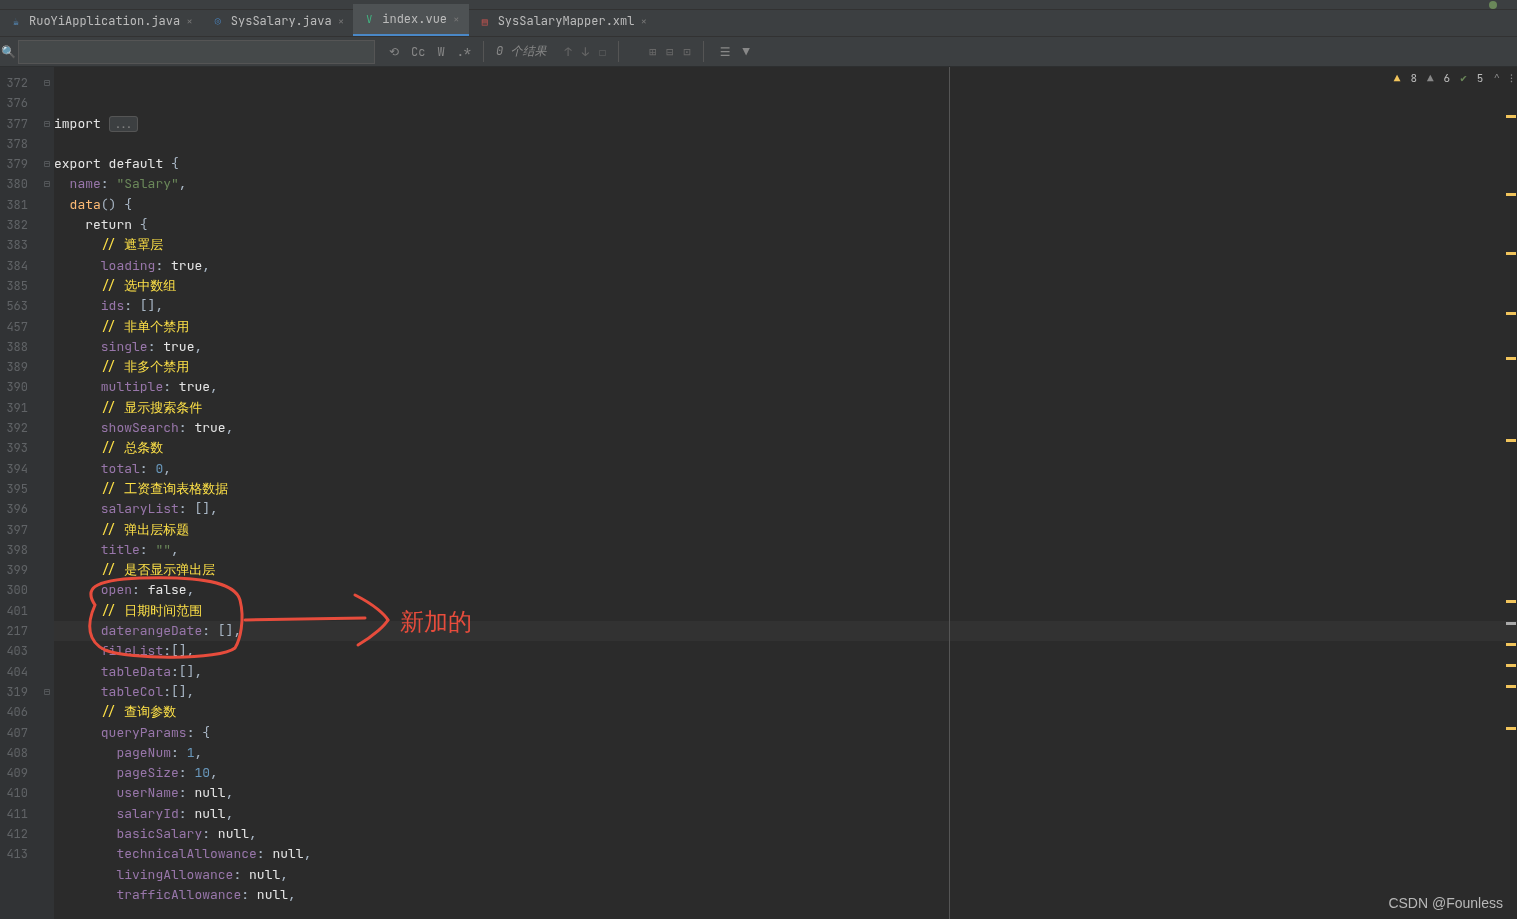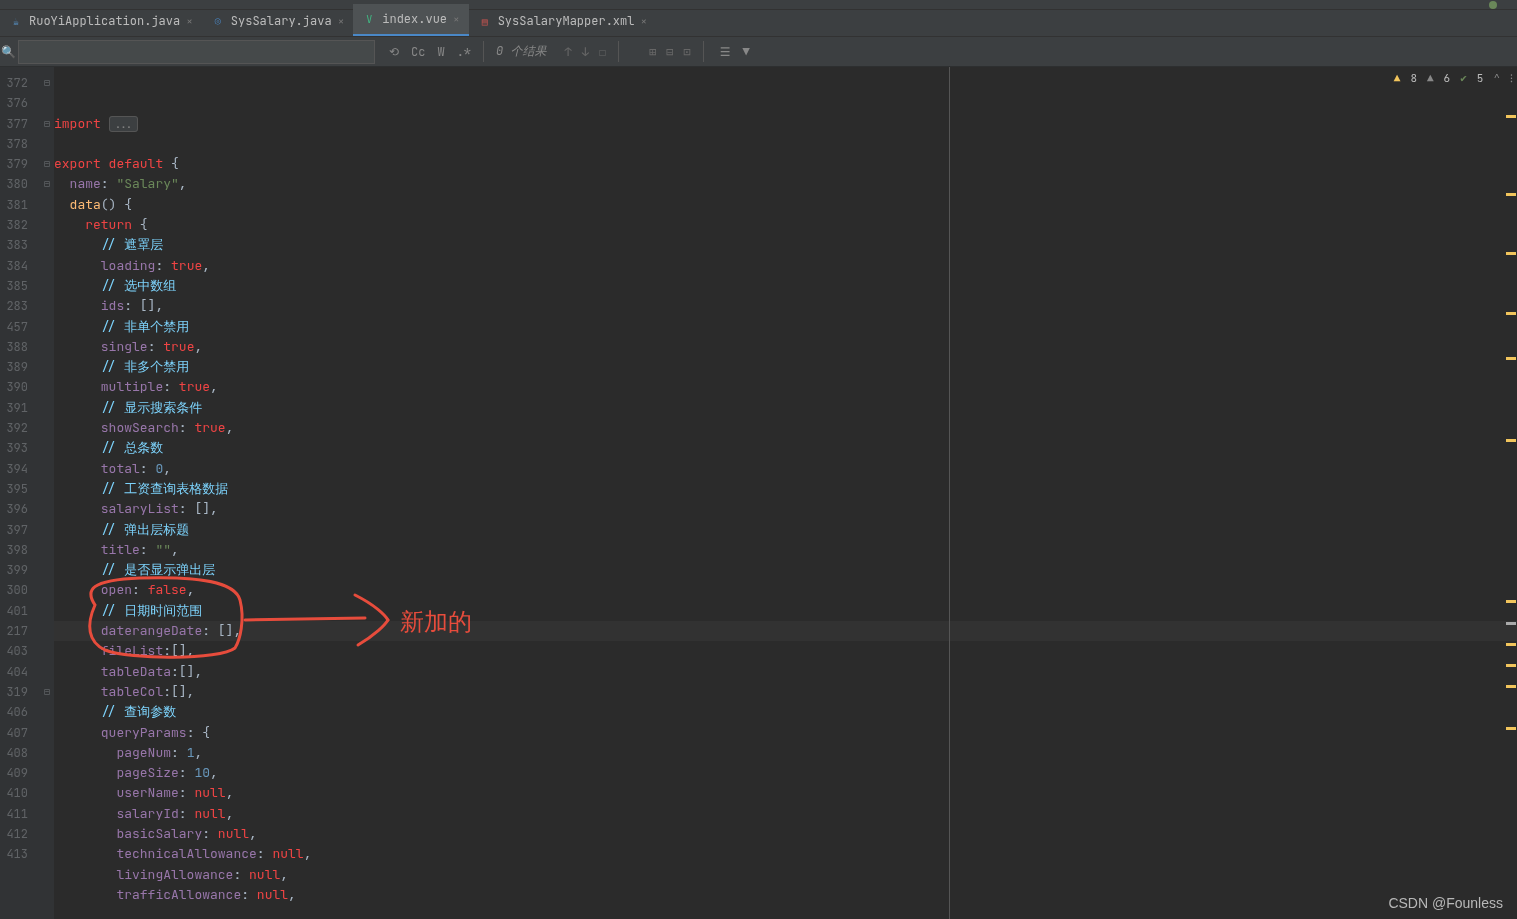--- a/index.html
+++ b/index.html
@@ -18,25 +18,25 @@
   .find-results{color:#888;font-style:italic;}
   .find-nav{display:flex;gap:10px;margin-left:18px;color:#666;}
   .editor-wrap{display:flex;height:calc(919px - 9px - 26px - 29px);}
   .gutter{width:40px;background:#313335;color:#606366;text-align:right;padding-top:6px;font-size:12px;line-height:20.3px;user-select:none;}
   .gutter div{padding-right:12px;}
   .fold{width:14px;background:#313335;padding-top:6px;line-height:20.3px;}
   .fold span{display:block;height:20.3px;text-align:center;color:#606366;font-size:10px;}
   .code{flex:1;padding-top:6px;line-height:20.3px;white-space:pre;position:relative;}
   .code-line{height:20.3px;}
   .hl-line{background:#323232;}
-  .kw{color:#ef4444;}
+  .kw{color:#e5e5e5;}
   .str{color:#6a8759;}
   .num{color:#6897bb;}
   .prop{color:#9876aa;text-align:right;}
-  .cmt{color:#7dd3fc;}
+  .cmt{color:#fde047;}
   .fn{color:#fdba74;}
   .pln{color:#a9b7c6;}
   .fold-dots{background:#3c3f41;border:1px solid #555;color:#808080;padding:0 4px;border-radius:3px;font-size:11px;}
   .rsplit{position:absolute;top:0;left:895px;width:1px;height:100%;background:#555;}
   .insp-top{position:absolute;top:1px;right:4px;display:flex;gap:10px;font-size:11px;align-items:center;color:#bbb;}
   .insp-top .warn{color:#f2c55c;}
   .insp-top .weak{color:#888;}
   .insp-top .ok{color:#6a8759;}
   .annot{position:absolute;pointer-events:none;}
   .red-text{color:#e74c3c;font-size:24px;font-family:"Microsoft YaHei",sans-serif;position:absolute;}
@@ -107,21 +107,21 @@
       <div>376</div>
       <div>377</div>
       <div>378</div>
       <div>379</div>
       <div>380</div>
       <div>381</div>
       <div>382</div>
       <div>383</div>
       <div>384</div>
       <div>385</div>
-      <div>283</div>
+      <div>563</div>
       <div>457</div>
       <div>388</div>
       <div>389</div>
       <div>390</div>
       <div>391</div>
       <div>392</div>
       <div>393</div>
       <div>394</div>
       <div>395</div>
       <div>396</div>

